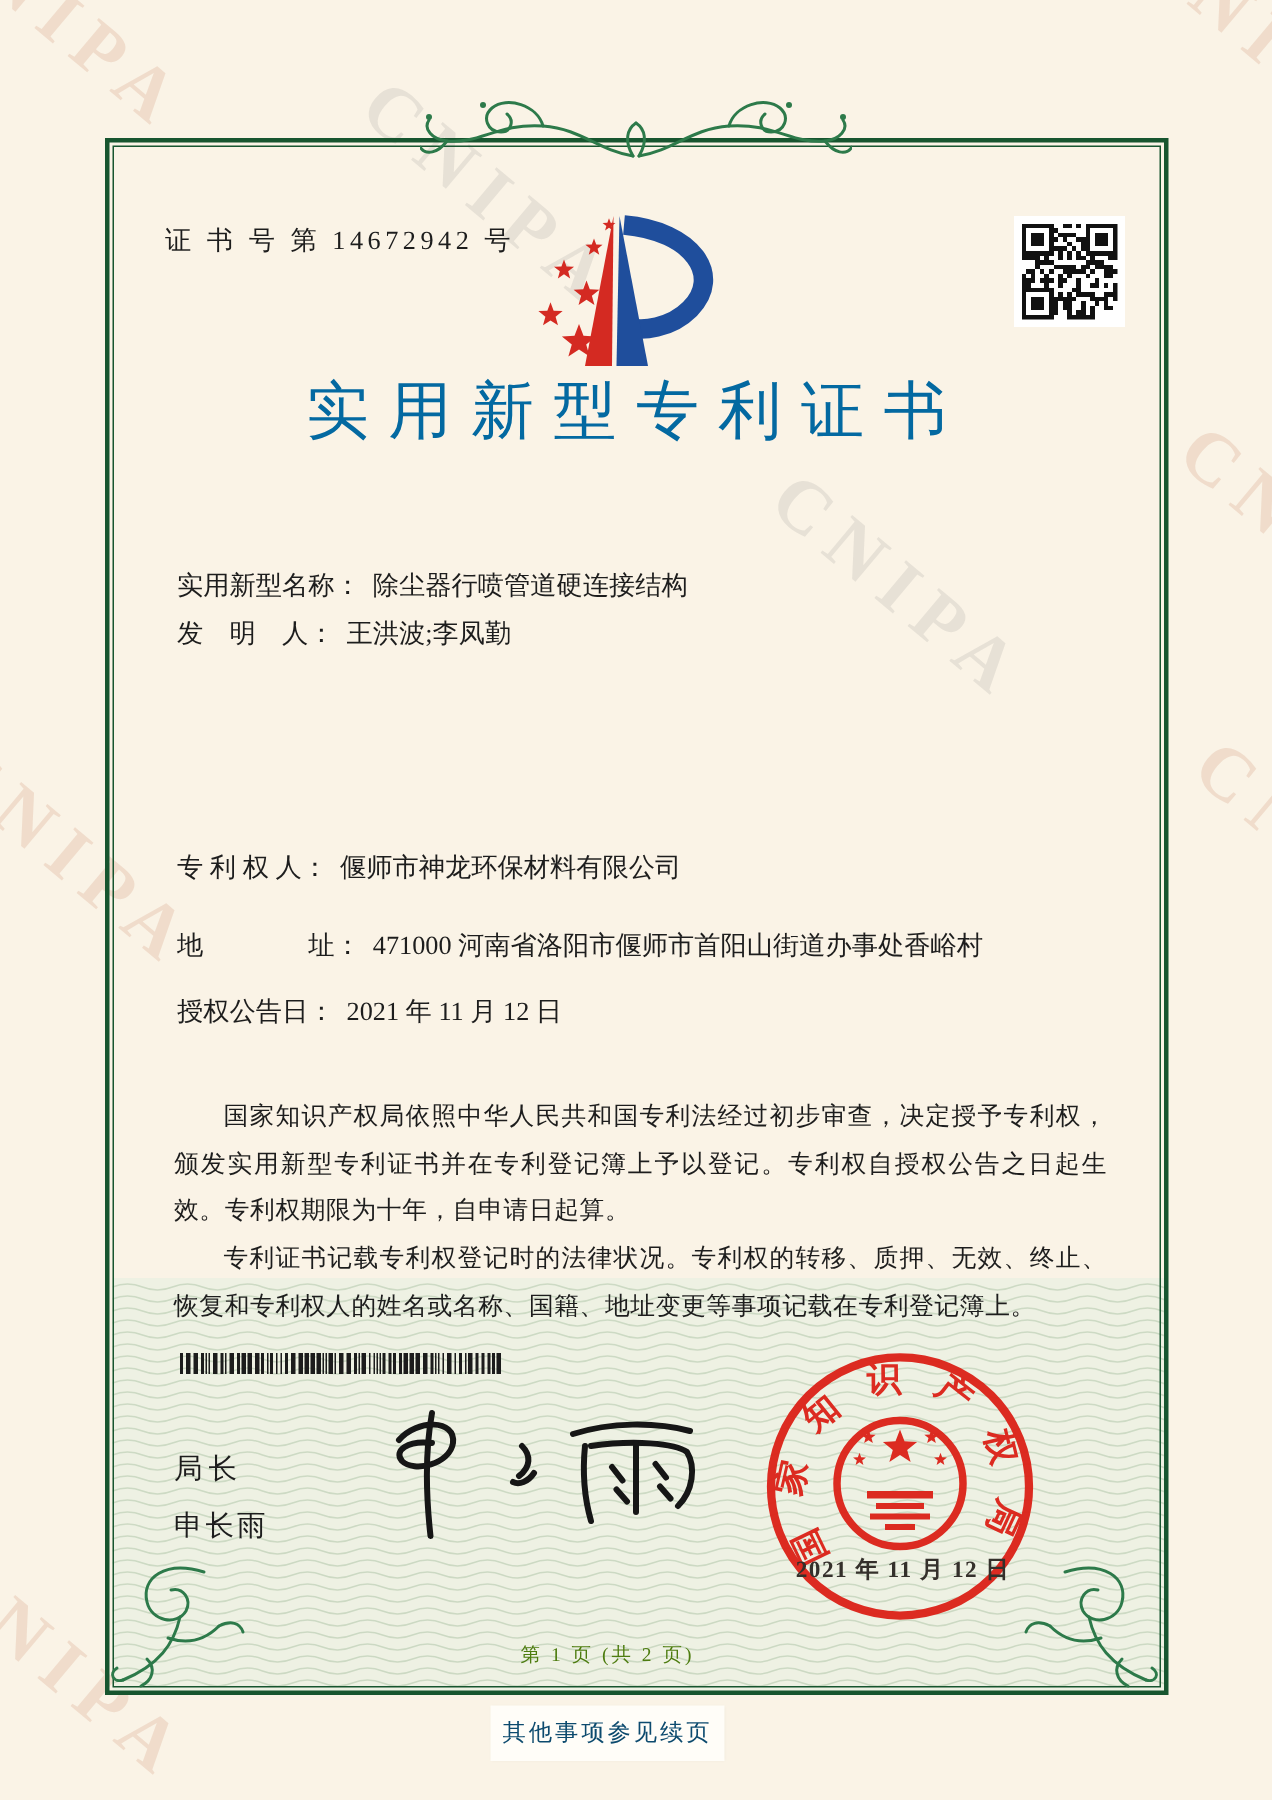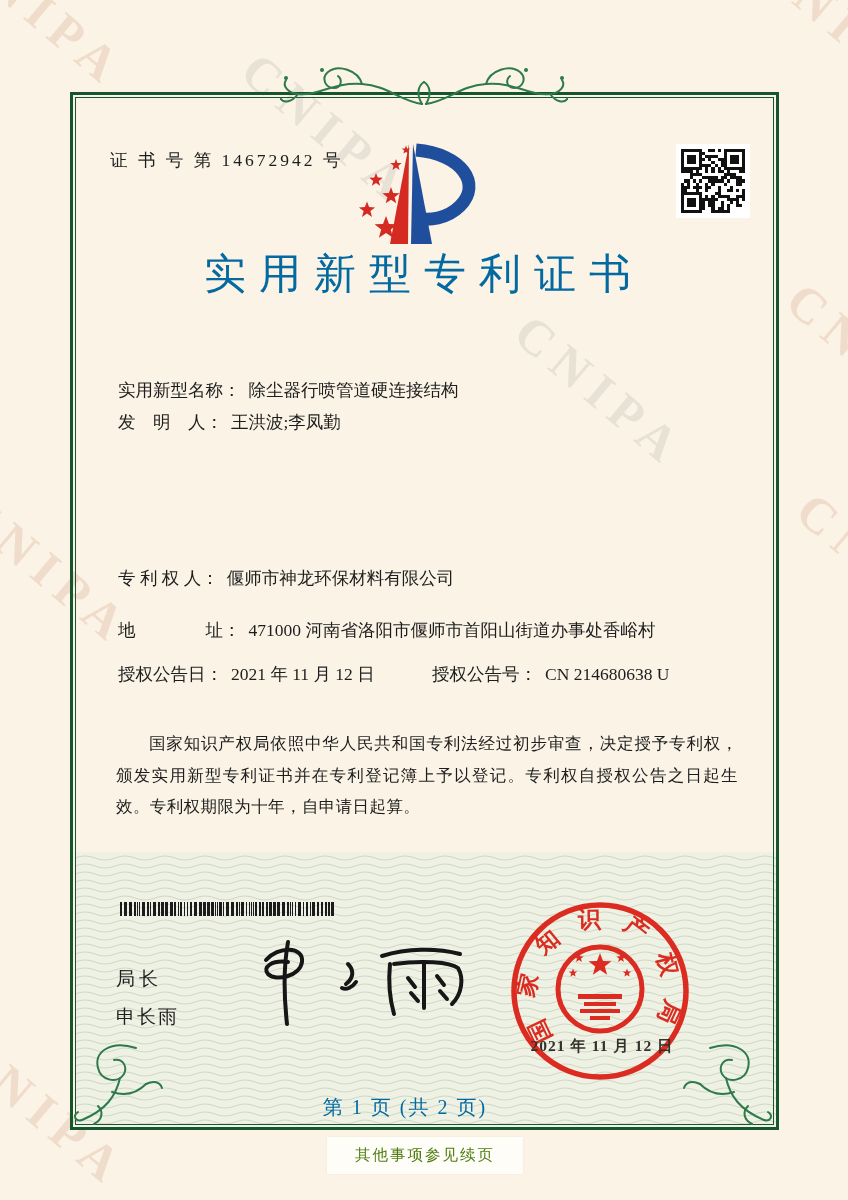--- a/index.html
+++ b/index.html
@@ -32,23 +32,23 @@
   .paras p{margin:0;text-indent:2em;text-align:justify;}
   .barcode{position:absolute;left:120px;top:902px;z-index:4;}
   .sig-role{position:absolute;left:116px;top:966px;font-size:19px;letter-spacing:4px;z-index:4;}
   .sig-name{position:absolute;left:116px;top:1004px;font-size:19px;letter-spacing:2px;z-index:4;}
   .sig-hand{position:absolute;left:232px;top:936px;z-index:4;}
   .sig-hand path{stroke:#161616;stroke-width:4;fill:none;stroke-linecap:round;stroke-linejoin:round;}
   .seal{position:absolute;left:508px;top:899px;z-index:7;opacity:0.95;}
   .seal-date{position:absolute;left:506px;top:1036px;width:192px;text-align:center;
              font-size:15.5px;font-weight:bold;color:#34302b;letter-spacing:1px;z-index:8;}
   .pageno{position:absolute;left:280px;top:1094px;width:250px;text-align:center;
-          font-size:20px;letter-spacing:2px;color:#0369a1;z-index:6;}
-  .note{position:absolute;left:327px;top:1137px;background:#fffdf8;padding:8px 28px;
-        font-size:15.5px;letter-spacing:2px;color:#4d7c0f;z-index:6;box-shadow:0 0 2px rgba(0,0,0,0.06);}
+          font-size:13px;letter-spacing:2px;color:#4d7c0f;z-index:6;}
+  .note{position:absolute;left:327px;top:1137px;background:#fffdf8;padding:8px 8px;
+        font-size:15.5px;letter-spacing:2px;color:#0c4a6e;z-index:6;box-shadow:0 0 2px rgba(0,0,0,0.06);}
 </style>
 </head>
 <body>
 
 <div class="page">
 
   <span class="wm" style="left:-62px;top:-18px">CNIPA</span>
   <span class="wm gray" style="left:225px;top:100px">CNIPA</span>
   <span class="wm" style="left:742px;top:-4px">CNIPA</span>
   <span class="wm" style="left:770px;top:330px">CNIPA</span>
@@ -407,26 +407,24 @@
   </div>
   <div class="field" style="top:566px">
     <span class="lab">专 利 权 人：</span><span class="val">偃师市神龙环保材料有限公司</span>
   </div>
   <div class="field" style="top:618px">
     <span class="lab">地　　　　址：</span><span class="val">471000 河南省洛阳市偃师市首阳山街道办事处香峪村</span>
   </div>
   <div class="field" style="top:662px">
     <span class="lab">授权公告日：</span><span class="val">2021 年 11 月 12 日</span>
   </div>
-  <div class="field" style="top:662px;left:432px">
-    <span class="lab">授权公告号：</span><span class="val">CN 214680638 U</span>
-  </div>
 
   <div class="paras">
     <p>国家知识产权局依照中华人民共和国专利法经过初步审查，决定授予专利权，颁发实用新型专利证书并在专利登记簿上予以登记。专利权自授权公告之日起生效。专利权期限为十年，自申请日起算。</p>
+    <p>专利证书记载专利权登记时的法律状况。专利权的转移、质押、无效、终止、恢复和专利权人的姓名或名称、国籍、地址变更等事项记载在专利登记簿上。</p>
   </div>
 
   <svg class="barcode" width="216" height="14">
     <g id="barcells" fill="#1c1c1c">
         <rect x="0" y="0" width="2" height="14"></rect>
         <rect x="4" y="0" width="3" height="14"></rect>
         <rect x="9" y="0" width="3" height="14"></rect>
         <rect x="14" y="0" width="2" height="14"></rect>
         <rect x="17" y="0" width="1" height="14"></rect>
         <rect x="19" y="0" width="1" height="14"></rect>

